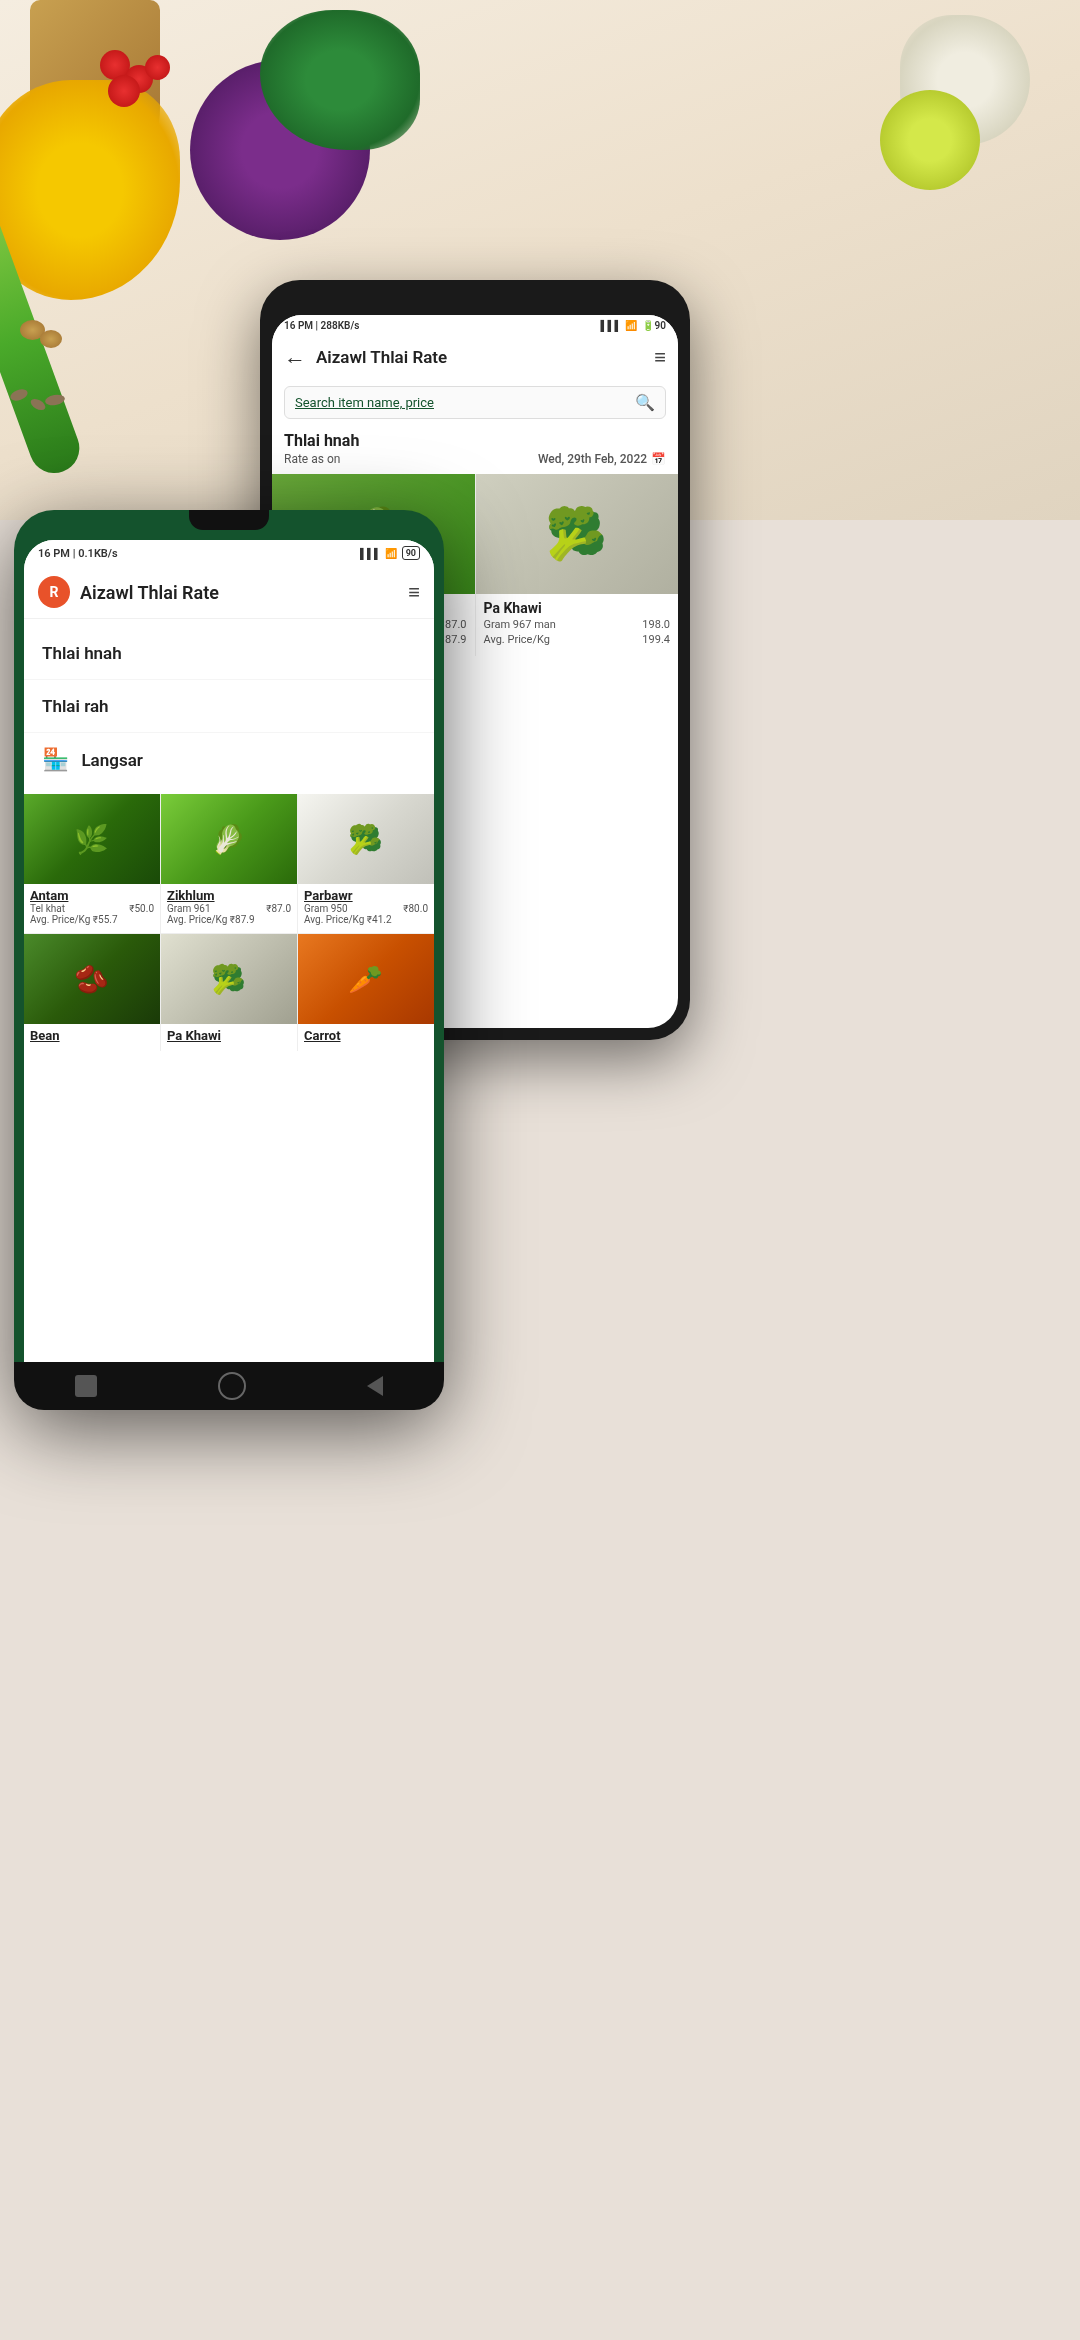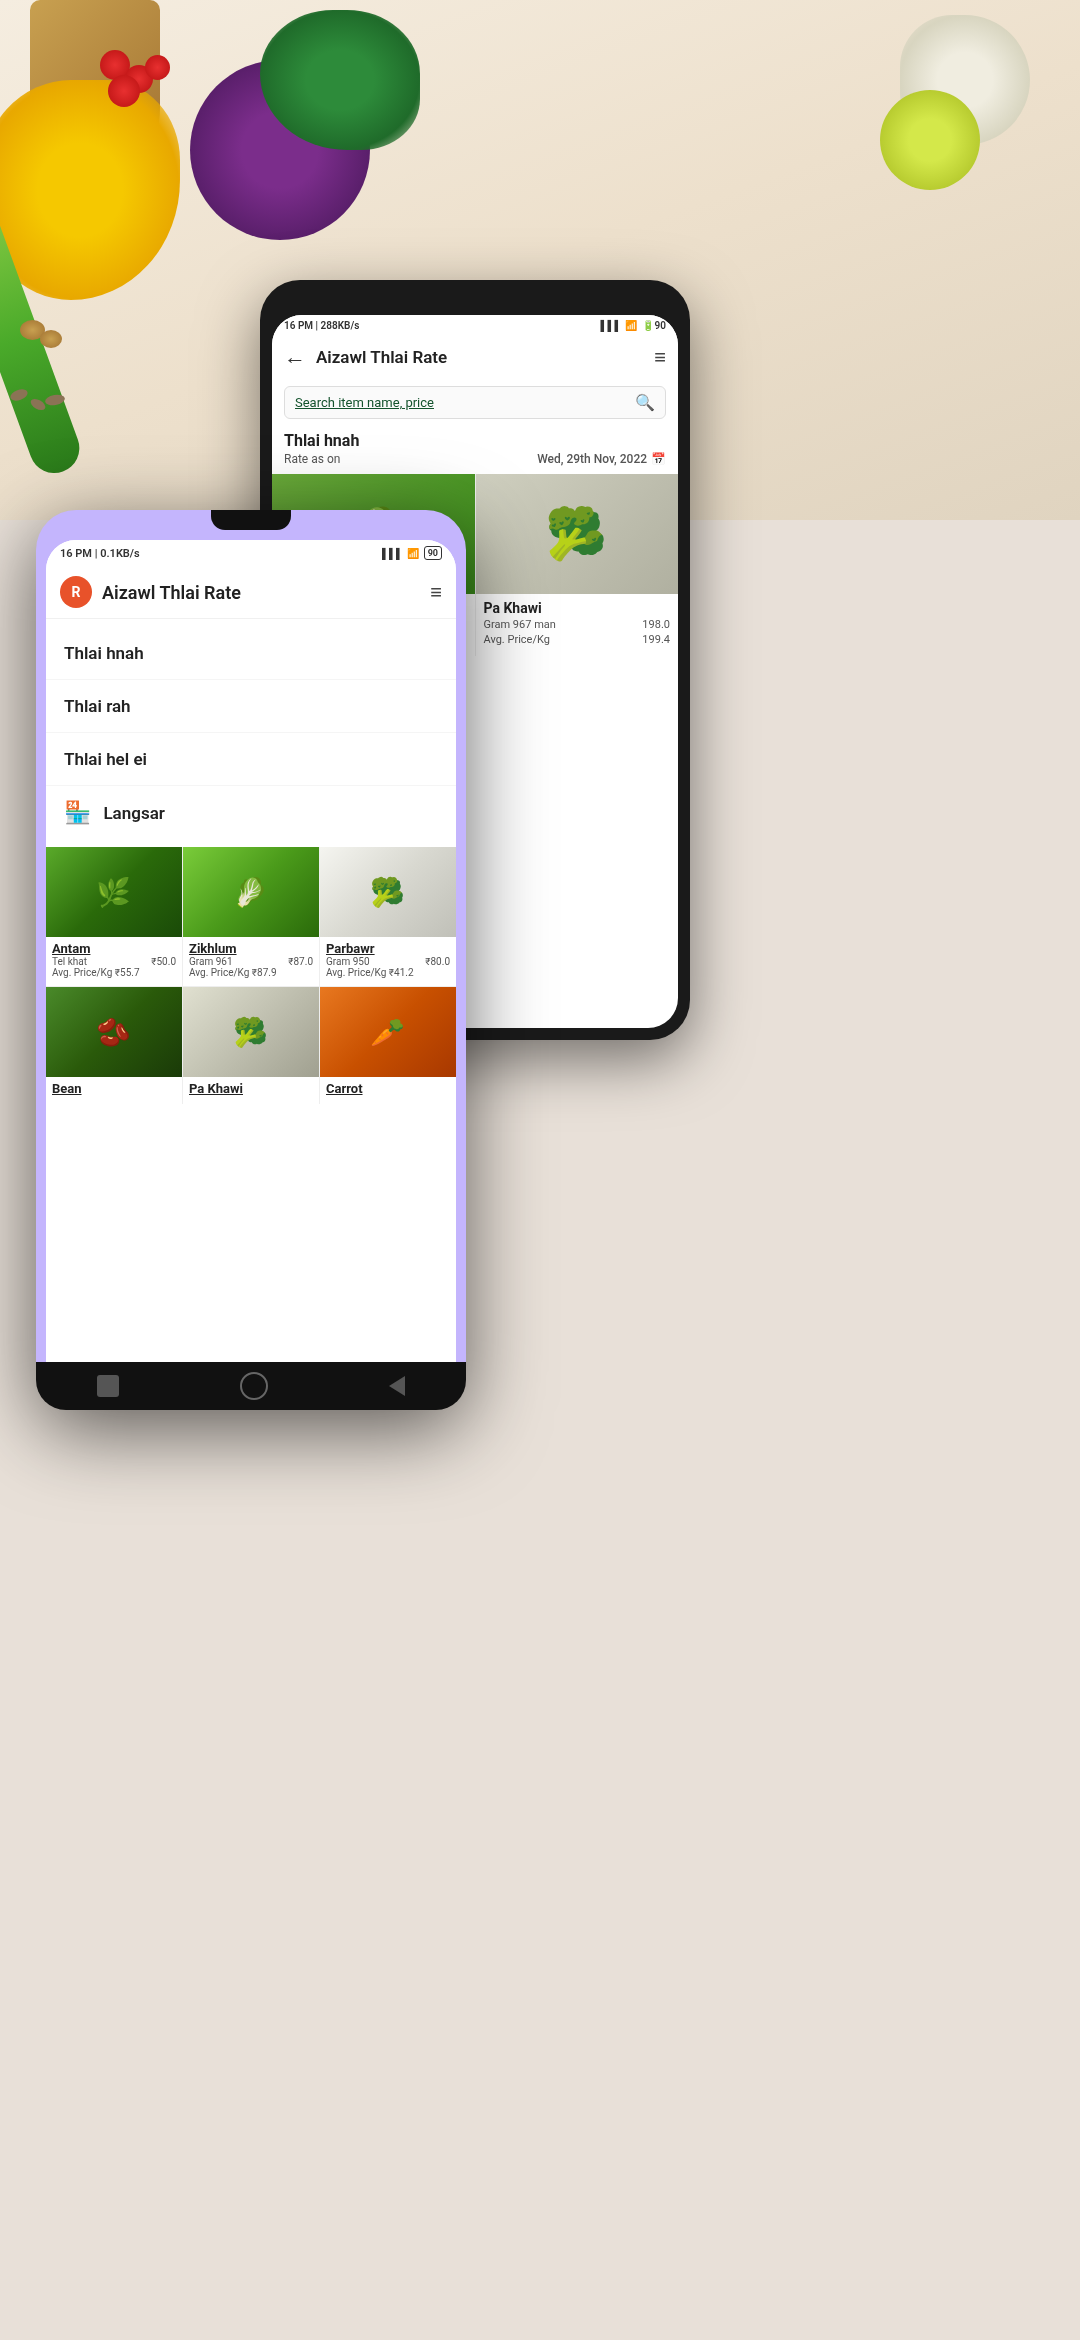--- a/index.html
+++ b/index.html
@@ -33,24 +33,24 @@
       right: 12px;
       bottom: 12px;
       background: white;
       border-radius: 30px;
       overflow: hidden;
     }
 
     .phone-front {
       position: absolute;
       top: 510px;
-      left: 36px;
+      left: 14px;
       width: 430px;
       height: 900px;
-      background: #c4b5fd;
+      background: #14532d;
       border-radius: 40px;
       box-shadow: 0 20px 80px rgba(0,0,0,0.6);
       z-index: 3;
     }
 
     .phone-front-screen {
       position: absolute;
       top: 30px;
       left: 10px;
       right: 10px;
@@ -492,21 +492,21 @@
 
     <div class="search-bar">
       <span class="search-input-text">Search item name, price</span>
       <span class="search-icon-btn">🔍</span>
     </div>
 
     <div class="section-label">Thlai hnah</div>
     <div class="date-row">
       <span>Rate as on</span>
       <div class="date-badge">
-        <span>Wed, 29th Nov, 2022</span>
+        <span>Wed, 29th Feb, 2022</span>
         <span>📅</span>
       </div>
     </div>
 
     <div class="back-product-list">
 
       <div class="back-product-card">
         <div class="back-product-img img-zikhlum" style="background:linear-gradient(135deg,#6aaa3a 0%,#3a8a1a 100%);display:flex;align-items:center;justify-content:center;font-size:50px;">🥬</div>
         <div class="back-product-info">
           <div class="back-product-name">Zikhlum</div>
@@ -562,23 +562,20 @@
       <span class="menu-icon">≡</span>
     </div>
 
     <div class="menu-list">
       <div class="menu-item">
         <span>Thlai hnah</span>
       </div>
       <div class="menu-item">
         <span>Thlai rah</span>
       </div>
-      <div class="menu-item">
-        <span>Thlai hel ei</span>
-      </div>
       <div class="menu-item-langsar">
         <span class="store-icon">🏪</span>
         <span>Langsar</span>
       </div>
     </div>
 
     <div class="product-grid">
 
       <div class="product-card">
         <div class="product-img-placeholder img-antam" style="background:linear-gradient(135deg,#5aaa2a 0%,#2a6a0a 50%,#1a4a08 100%);">🌿</div>

